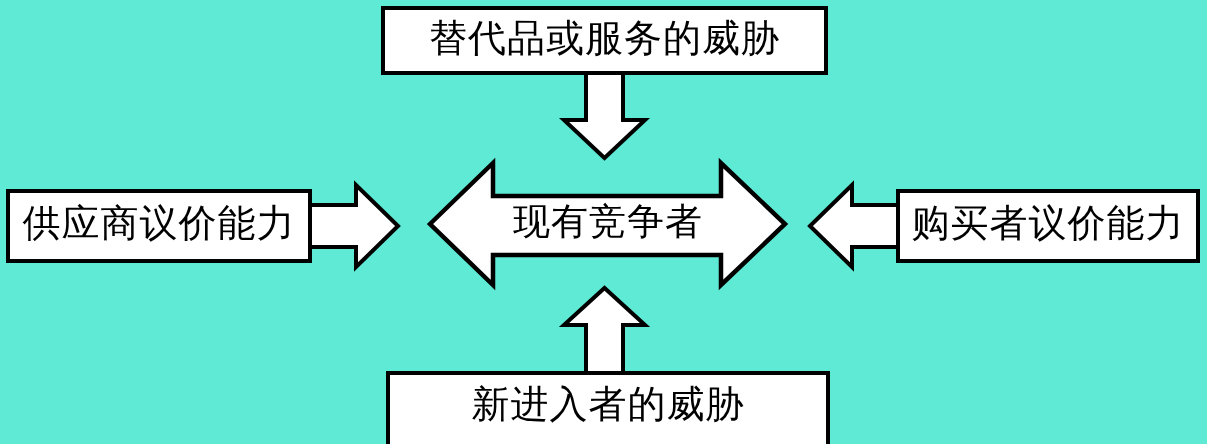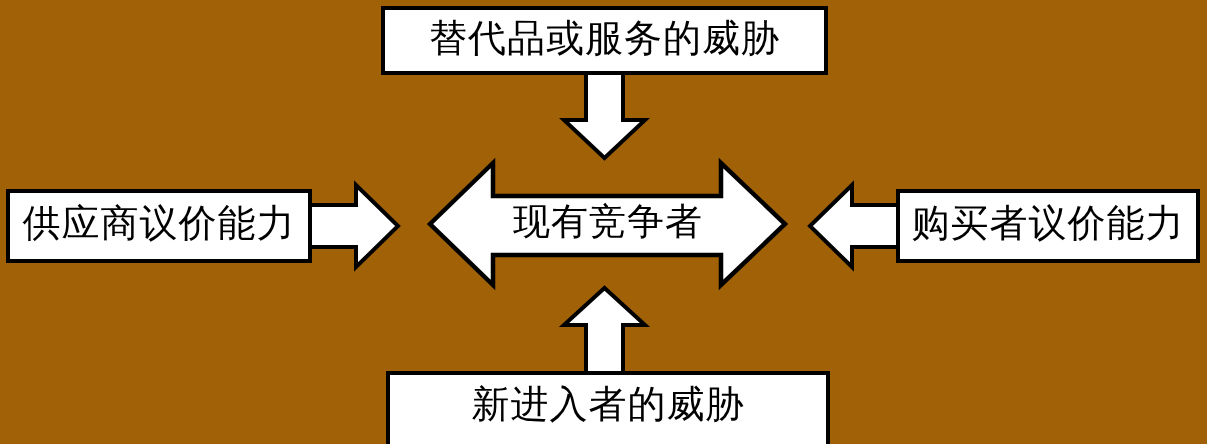--- a/index.html
+++ b/index.html
@@ -7,21 +7,21 @@
     padding: 0;
     background: #ffffff;
   }
   body {
     font-family: "Liberation Serif", "DejaVu Serif", serif;
   }
   #diagram-root {
     position: relative;
     width: 1207px;
     height: 444px;
-    background: #a16207;
+    background: #5eead4;
     overflow: hidden;
   }
   #diagram-svg {
     position: absolute;
     top: 0;
     left: 0;
     width: 1207px;
     height: 444px;
   }
   .force-box {

